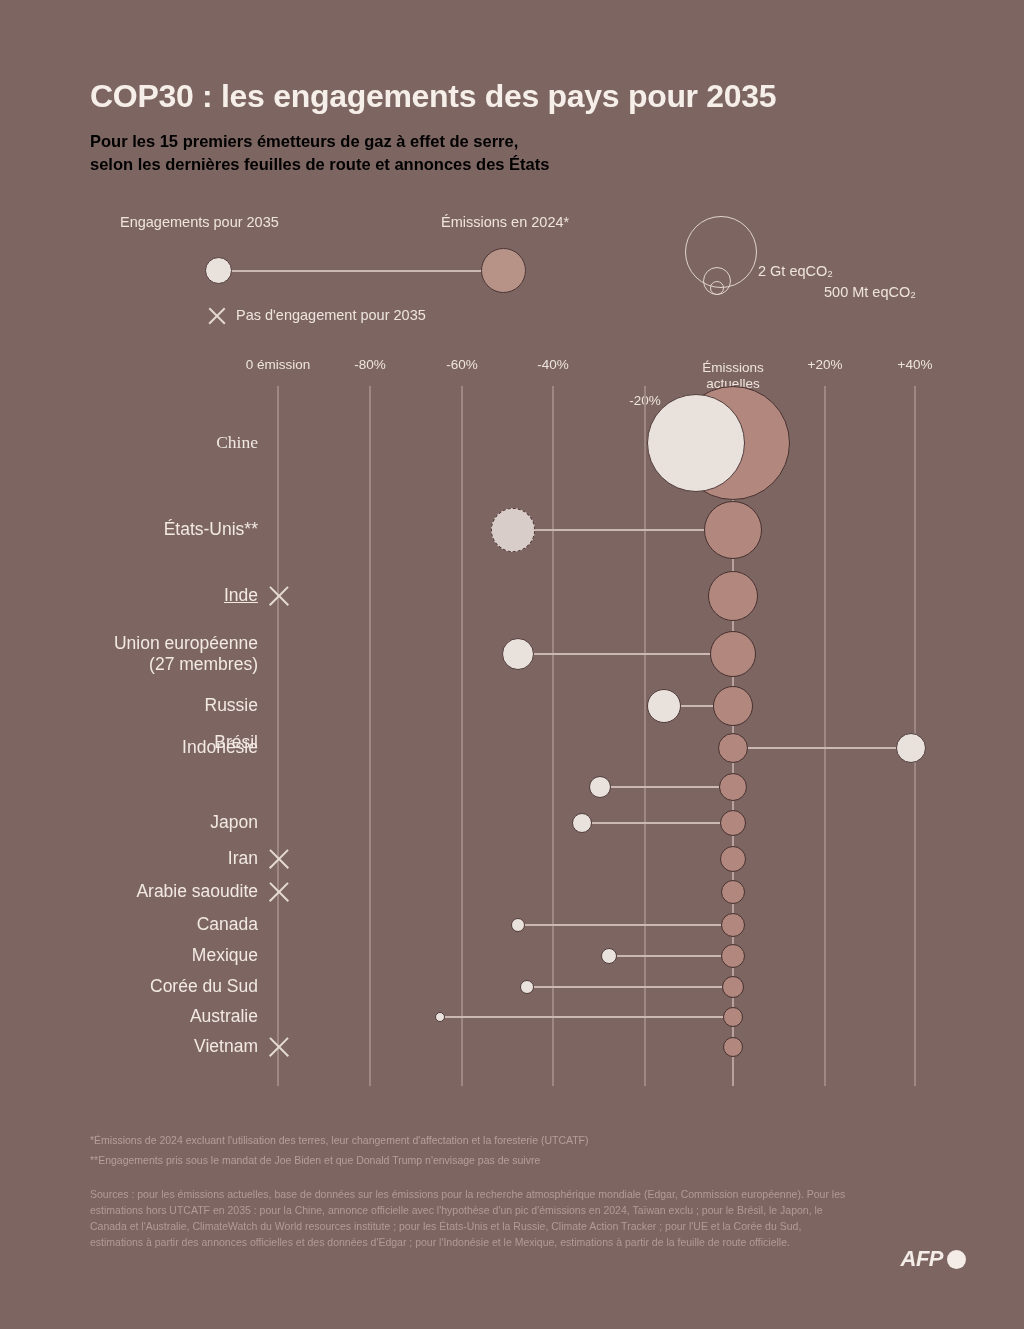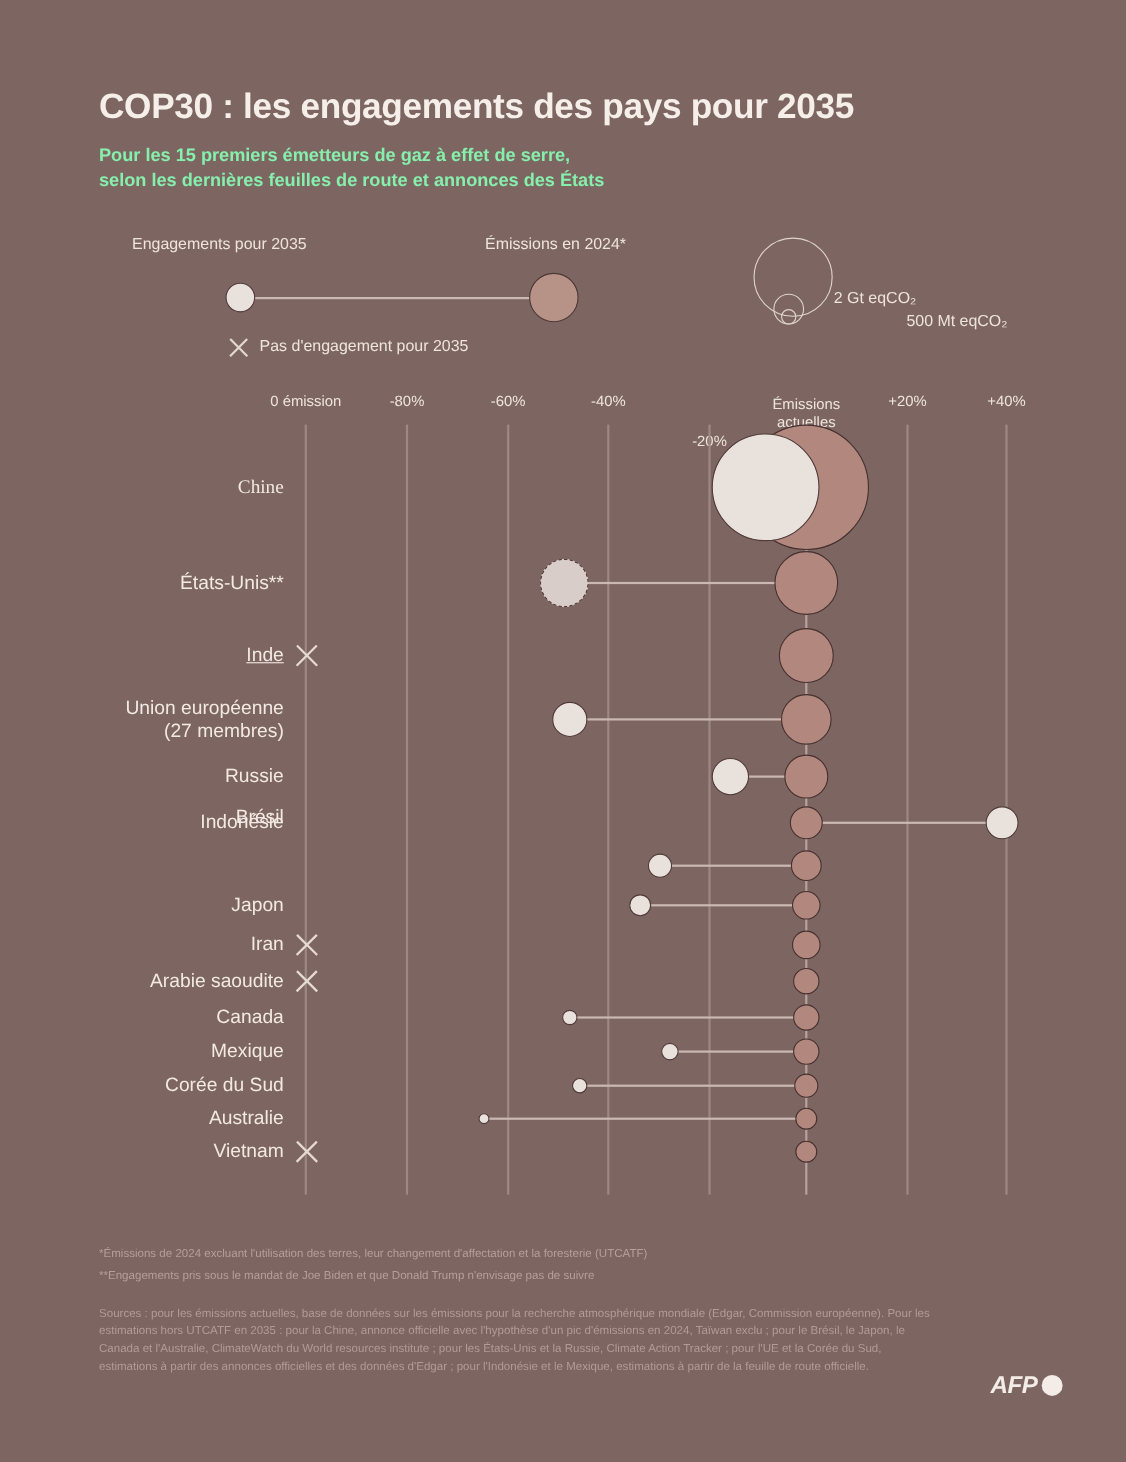--- a/index.html
+++ b/index.html
@@ -12,21 +12,21 @@
   #root { position: relative; width: 1024px; height: 1329px; }
 
   
   .title {
     position: absolute; left: 90px; top: 78px;
     font-size: 32px; font-weight: bold; color: #f6efe9;
     letter-spacing: -0.3px;
   }
   .subtitle {
     position: absolute; left: 90px; top: 130px;
-    font-size: 16.5px; font-weight: bold; color: #86efac;
+    font-size: 16.5px; font-weight: bold; color: #000000;
     line-height: 23px;
   }
 
   
   .legend-label {
     position: absolute; font-size: 14.5px; color: #eee4dd; white-space: nowrap;
   }
   .legend-line {
     position: absolute; left: 228px; top: 270px;
     width: 278px; height: 2px; background: #cbb8b2;

